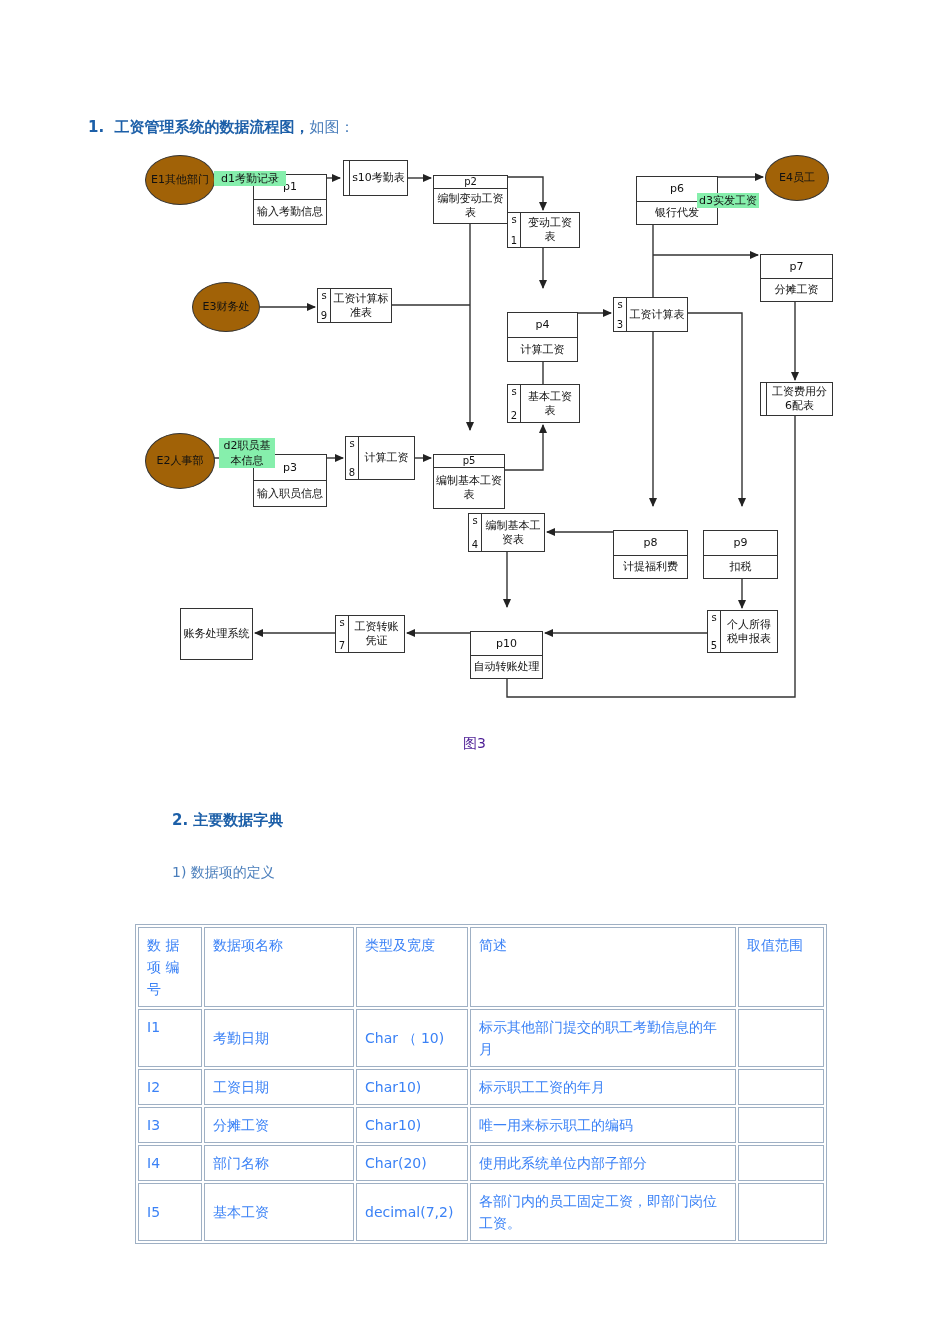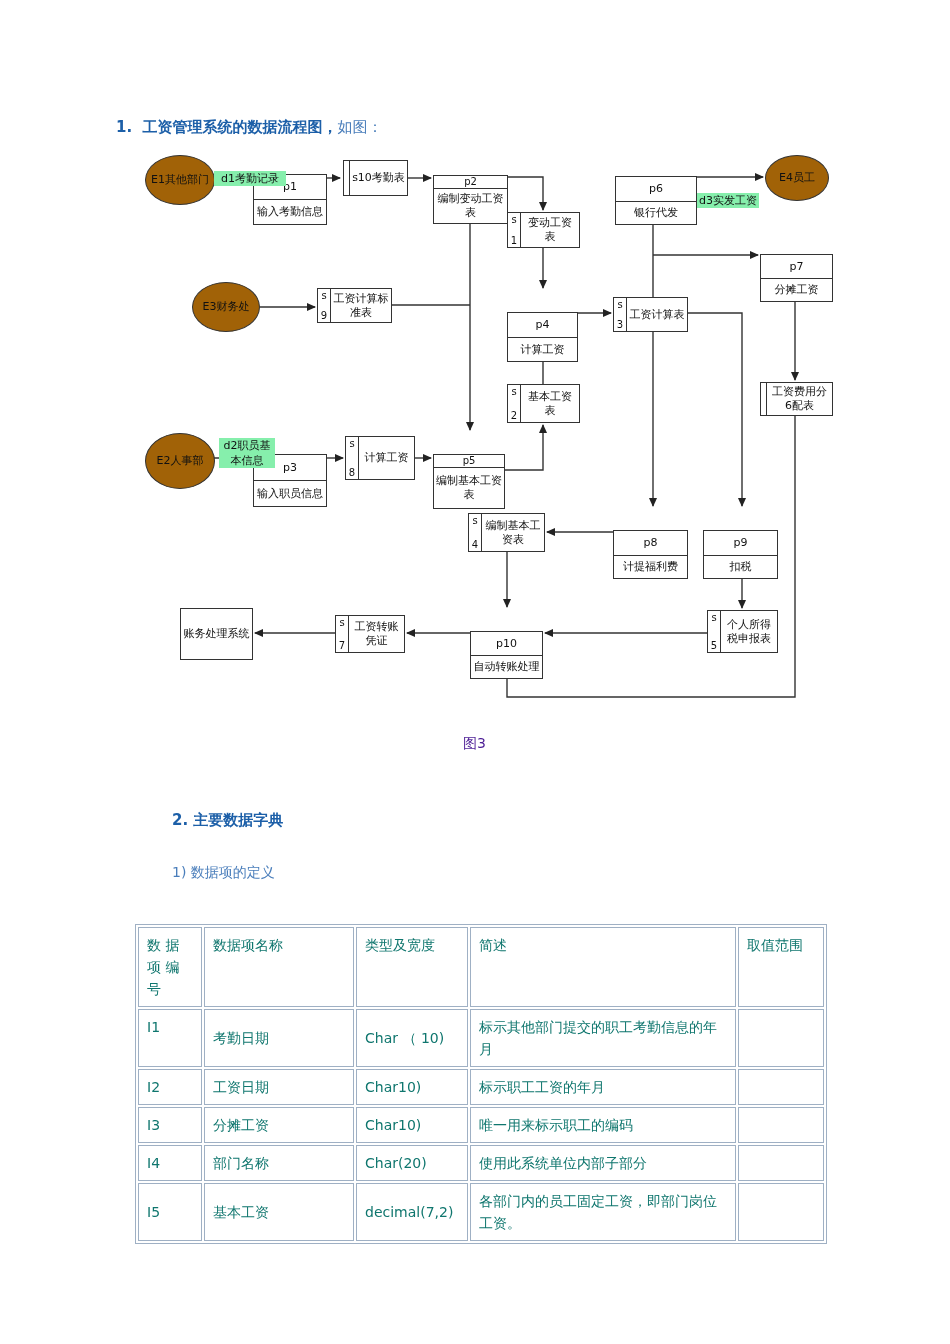--- a/index.html
+++ b/index.html
@@ -4,21 +4,21 @@
 <style>
   * { margin:0; padding:0; box-sizing:border-box; }
   body {
     width:950px; height:1344px; background:#ffffff;
     font-family:"DejaVu Sans","Liberation Sans",sans-serif;
     color:#1a1a1a; position:relative;
   }
   .page { padding-top:118px; }
 
   
-  .h-title { margin-left:116px; font-size:15px; font-weight:bold; color:#1c5fa8; }
+  .h-title { margin-left:88px; font-size:15px; font-weight:bold; color:#1c5fa8; }
   .h-title .suffix { font-weight:normal; color:#4a7ebb; }
   .sec2 { margin-left:172px; margin-top:26px; font-size:15px; font-weight:bold; color:#1c5fa8; }
   .sub1 { margin-left:172px; margin-top:34px; font-size:14px; color:#4a7ebb; }
 
   
   .diagram { position:relative; width:950px; height:640px; margin-top:8px; }
   .diagram svg.lines { position:absolute; left:0; top:0; width:950px; height:640px; }
   .node { position:absolute; font-size:11px; line-height:14px; text-align:center; color:#111; }
   .ent {
     border:1px solid #333; border-radius:50%;
@@ -32,21 +32,21 @@
   .store .scol { border-right:1px solid #333; width:13px; display:flex; flex-direction:column; align-items:center; justify-content:space-between; font-size:10px; line-height:11px; padding:1px 0; }
   .store .scol.empty { width:6px; }
   .store .sname { flex:1; display:flex; align-items:center; justify-content:center; padding:1px 2px; word-break:break-all; }
   .extbox { border:1px solid #333; background:#fff; display:flex; align-items:center; justify-content:center; padding:2px; word-break:break-all; }
   .flow-label { position:absolute; font-size:11px; line-height:15px; background:#86efac; color:#111; text-align:center; }
   .fig-caption { position:absolute; font-size:14px; color:#4c1d95; }
 
   
   .dict-table { margin:42px 0 0 135px; border-collapse:separate; border-spacing:2px;
     border:1px solid #9fb0c4; background:#fff; }
-  .dict-table td { border:1px solid #9fb0c4; color:#0f766e; font-size:14px;
+  .dict-table td { border:1px solid #9fb0c4; color:#3b82f6; font-size:14px;
     padding:6px 8px; vertical-align:middle; line-height:22px; }
   .dict-table tr.hdr td { vertical-align:top; }
   .c-no { width:64px; } .c-name { width:150px; } .c-type { width:112px; }
   .c-desc { width:266px; } .c-range { width:86px; }
 </style>
 </head>
 <body>
 
 <div class="page">
 
@@ -124,21 +124,21 @@
       <div class="pbody">输入职员信息</div>
     </div>
     <div class="node proc" style="left:507px;top:145px;width:71px;height:50px;">
       <div class="phead" style="height:25px;">p4</div>
       <div class="pbody">计算工资</div>
     </div>
     <div class="node proc" style="left:433px;top:287px;width:72px;height:55px;">
       <div class="phead" style="height:13px;font-size:10px;">p5</div>
       <div class="pbody">编制基本工资表</div>
     </div>
-    <div class="node proc" style="left:615px;top:9px;width:82px;height:49px;">
+    <div class="node proc" style="left:636px;top:9px;width:82px;height:49px;">
       <div class="phead" style="height:25px;">p6</div>
       <div class="pbody">银行代发</div>
     </div>
     <div class="node proc" style="left:760px;top:87px;width:73px;height:48px;">
       <div class="phead" style="height:24px;">p7</div>
       <div class="pbody">分摊工资</div>
     </div>
     <div class="node proc" style="left:613px;top:363px;width:75px;height:49px;">
       <div class="phead" style="height:25px;">p8</div>
       <div class="pbody">计提福利费</div>

